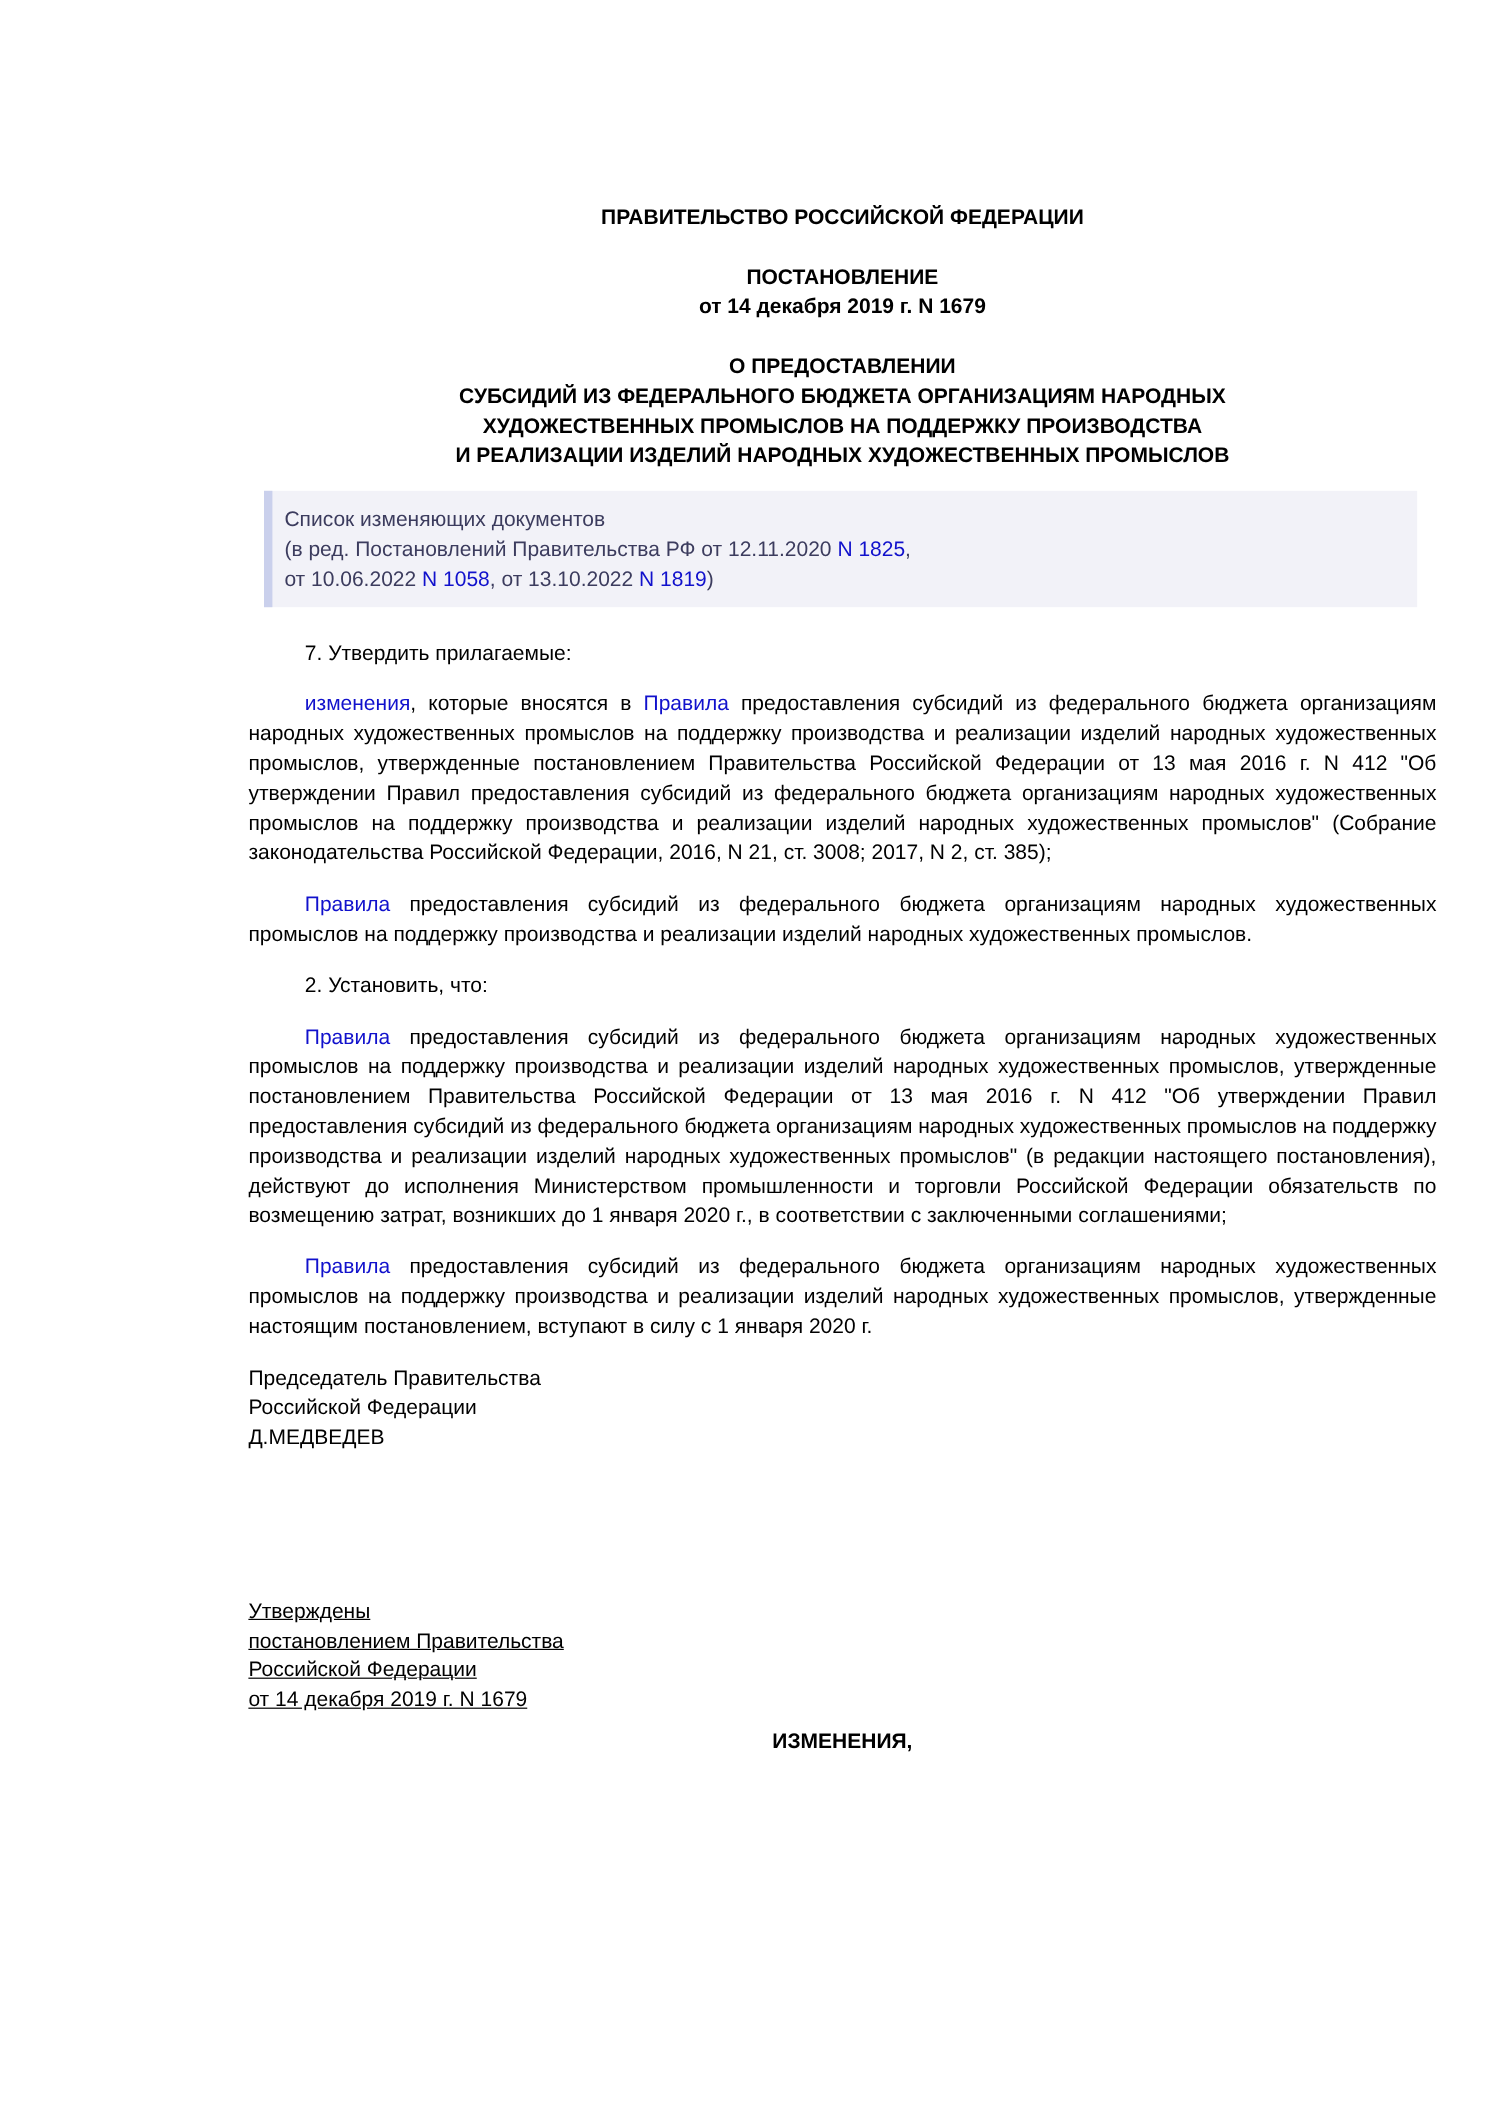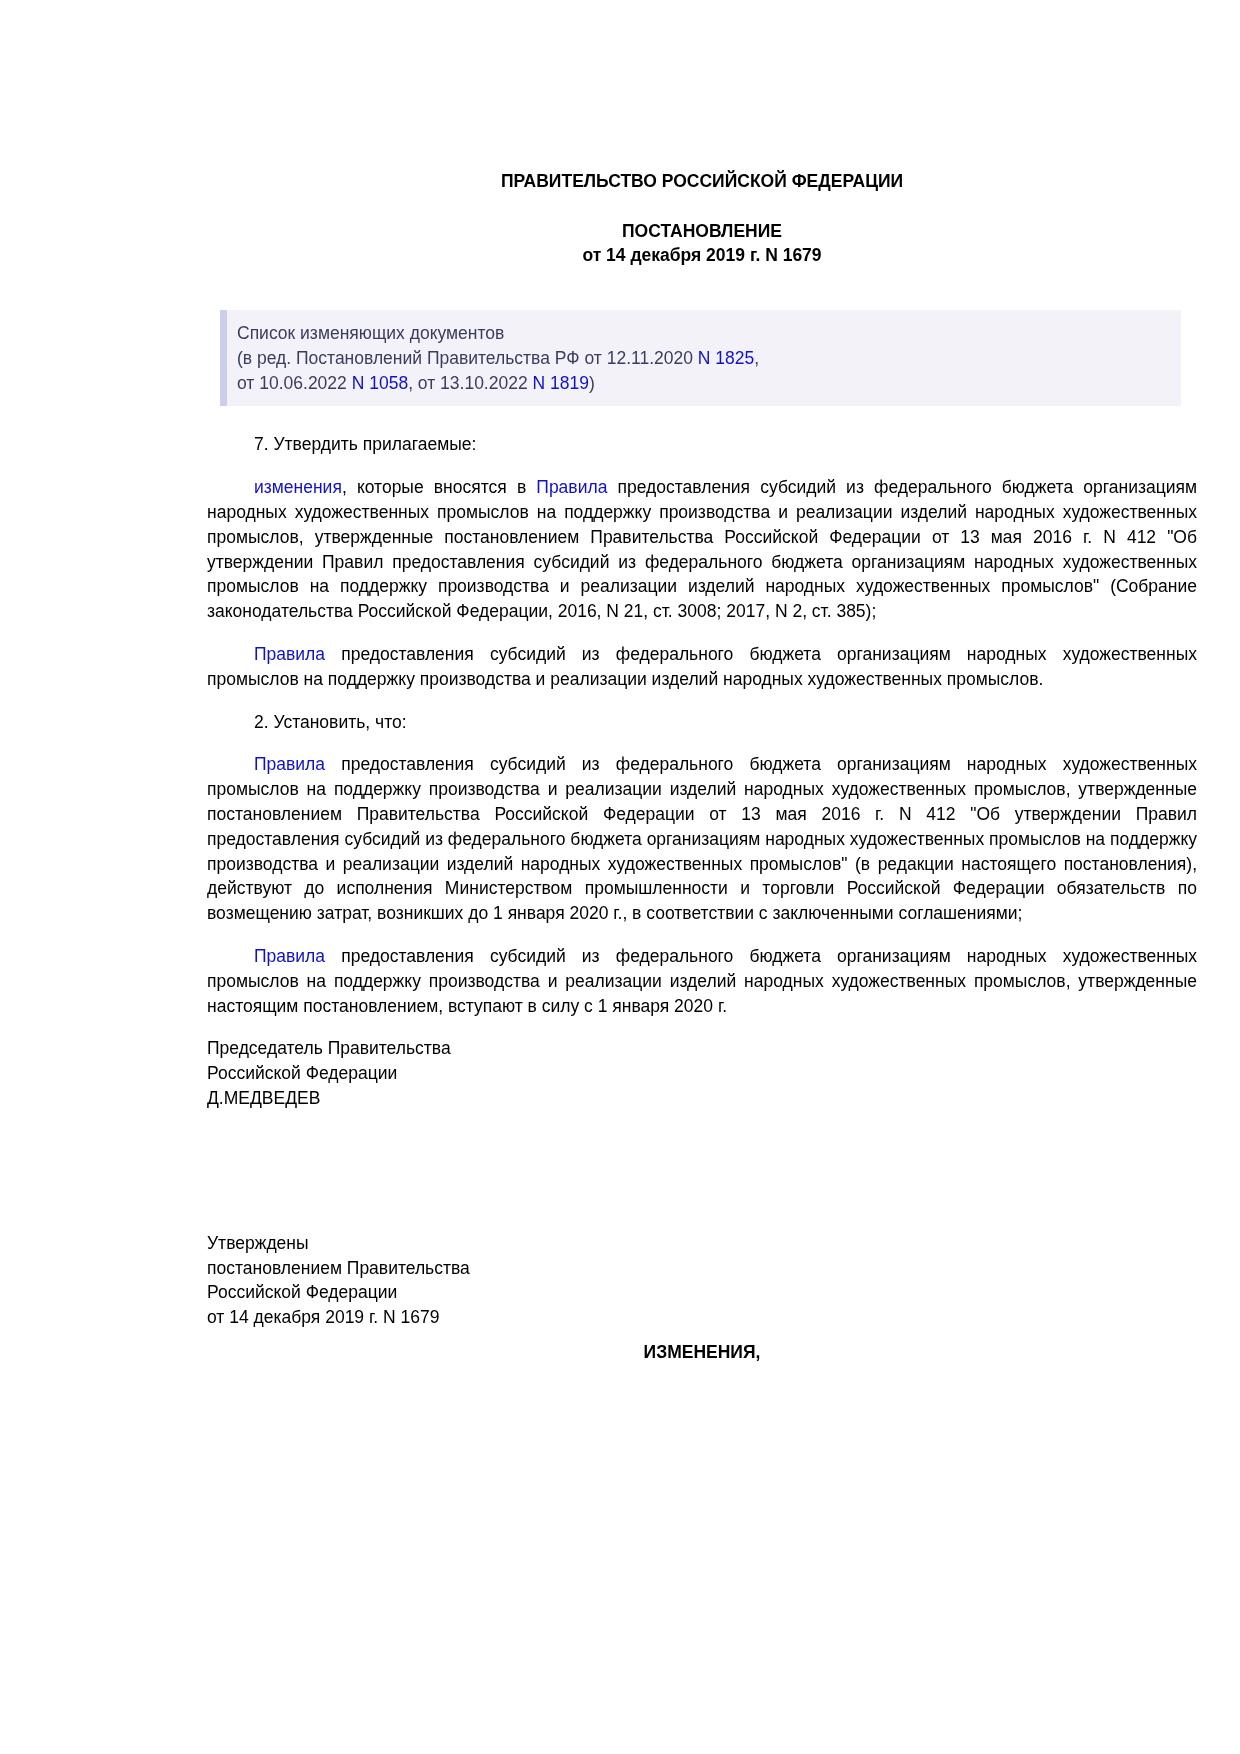--- a/index.html
+++ b/index.html
@@ -45,37 +45,41 @@
     color: var(--link, #1111cc);
     text-decoration: none;
     cursor: pointer;
   }
 
   .right-block {
     text-align: left;
     white-space: pre-line;
   }
   .sig { margin-top: 0; }
-  .approval { margin-top: 120px; }
+  .approval { margin-top: 120px; text-decoration: underline; }
   .changes-heading {
     margin-top: 10px;
     text-align: center;
     font-weight: bold;
   }
 </style>
 </head>
 <body>
 
 <div class="content">
 
   <div class="c b">ПРАВИТЕЛЬСТВО РОССИЙСКОЙ ФЕДЕРАЦИИ</div>
   <div class="gap"></div>
   <div class="c b">ПОСТАНОВЛЕНИЕ</div>
   <div class="c b">от 14 декабря 2019 г. N 1679</div>
   <div class="gap"></div>
+  <div class="c b pre">О ПРЕДОСТАВЛЕНИИ
+СУБСИДИЙ ИЗ ФЕДЕРАЛЬНОГО БЮДЖЕТА ОРГАНИЗАЦИЯМ НАРОДНЫХ
+ХУДОЖЕСТВЕННЫХ ПРОМЫСЛОВ НА ПОДДЕРЖКУ ПРОИЗВОДСТВА
+И РЕАЛИЗАЦИИ ИЗДЕЛИЙ НАРОДНЫХ ХУДОЖЕСТВЕННЫХ ПРОМЫСЛОВ</div>
 
   <div class="box">
     <div>Список изменяющих документов</div>
     <div>(в ред. Постановлений Правительства РФ от 12.11.2020 <a class="lnk" href="#">N 1825</a>,</div>
     <div>от 10.06.2022 <a class="lnk" href="#">N 1058</a>, от 13.10.2022 <a class="lnk" href="#">N 1819</a>)</div>
   </div>
 
   <p class="para">7. Утвердить прилагаемые:</p>
   <p class="para"><a class="lnk" href="#">изменения</a>, которые вносятся в <a class="lnk" href="#">Правила</a> предоставления субсидий из федерального бюджета организациям народных художественных промыслов на поддержку производства и реализации изделий народных художественных промыслов, утвержденные постановлением Правительства Российской Федерации от 13 мая 2016 г. N 412 "Об утверждении Правил предоставления субсидий из федерального бюджета организациям народных художественных промыслов на поддержку производства и реализации изделий народных художественных промыслов" (Собрание законодательства Российской Федерации, 2016, N 21, ст. 3008; 2017, N 2, ст. 385);</p>
   <p class="para"><a class="lnk" href="#">Правила</a> предоставления субсидий из федерального бюджета организациям народных художественных промыслов на поддержку производства и реализации изделий народных художественных промыслов.</p>

